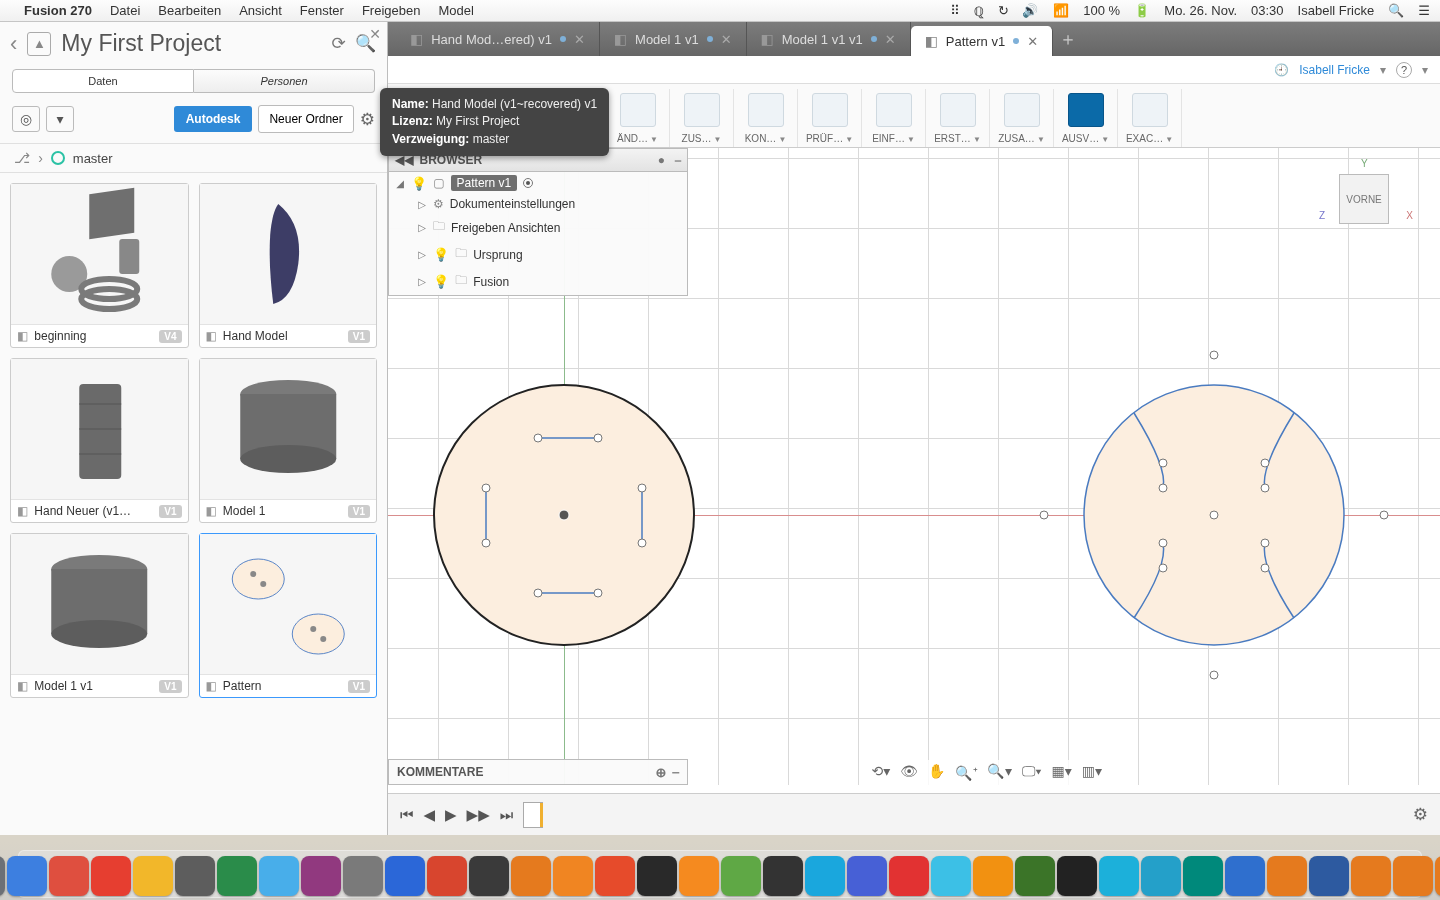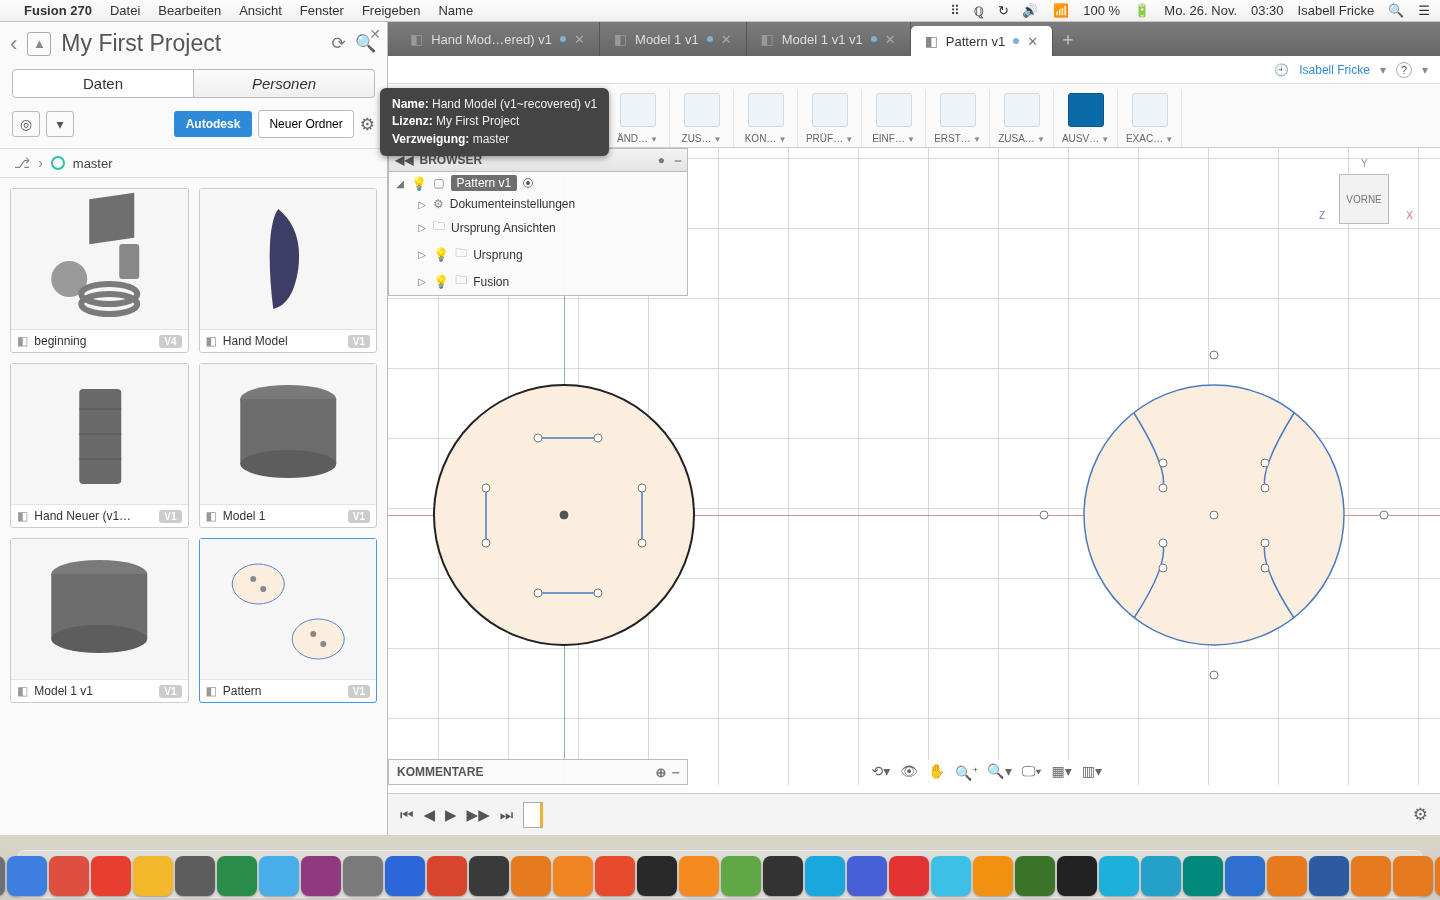--- a/index.html
+++ b/index.html
@@ -26,21 +26,21 @@
 
 .datapanel { width:388px; background:#fafafa; border-right:1px solid #bdbdbd; display:flex; flex-direction:column; position:relative; }
 .dp-close { position:absolute; top:4px; right:6px; color:#888; font-size:14px; }
 .dp-head { display:flex; align-items:center; padding:8px 10px; gap:10px; }
 .dp-head .back { font-size:22px; color:#888; }
 .dp-head .cube { width:24px; height:24px; border:1px solid #aaa; border-radius:3px; display:flex; align-items:center; justify-content:center; color:#888; }
 .dp-title { font-size:23px; color:#555; flex:1; white-space:nowrap; }
 .dp-head .ic { font-size:17px; color:#777; }
 
 .dp-tabs { display:flex; margin:4px 12px 8px; }
-.dp-tab { flex:1; text-align:center; padding:5px 0; border:1px solid #bbb; background:linear-gradient(#fcfcfc,#eee); font-size:15px; }
+.dp-tab { flex:1; text-align:center; padding:5px 0; border:1px solid #bbb; background:linear-gradient(#fcfcfc,#eee); font-size:11px; }
 .dp-tab:first-child{border-radius:4px 0 0 4px;}
 .dp-tab:last-child{border-left:none;border-radius:0 4px 4px 0;font-style:italic;}
 .dp-tab.active{background:#fff;}
 
 .dp-row { display:flex; align-items:center; gap:6px; padding:4px 12px 10px; }
 .dp-select { width:28px; height:26px; border:1px solid #bbb; border-radius:3px; display:flex; align-items:center; justify-content:center; background:#fafafa; font-size:14px; color:#555; }
 .btn-blue { background:#2f8ad8; color:#fff; border:none; padding:6px 12px; border-radius:3px; font-size:12px; font-weight:600; }
 .btn-gray { background:#fff; border:1px solid #bbb; padding:6px 10px; border-radius:3px; font-size:12px; }
 .gear { margin-left:auto; font-size:17px; color:#666; }
 
@@ -143,21 +143,21 @@
 <body>
 
 <div class="menubar">
   <span class="apple"></span>
   <span class="mi bold">Fusion 270</span>
   <span class="mi">Datei</span>
   <span class="mi">Bearbeiten</span>
   <span class="mi">Ansicht</span>
   <span class="mi">Fenster</span>
   <span class="mi">Freigeben</span>
-  <span class="mi">Name</span>
+  <span class="mi">Model</span>
   <div class="menubar-right">
     <span>⠿</span>
     <span>ℚ</span>
     <span>↻</span>
     <span>🔊</span>
     <span>📶</span>
     <span>100 %</span>
     <span>🔋</span>
     <span>Mo. 26. Nov.</span>
     <span>03:30</span>
@@ -444,21 +444,21 @@
           <div class="brow">
               <span class="indent" style="width:16px"></span>
               <span class="tri">▷</span>
               <span class="fold">⚙</span>
               <span class="lab2">Dokumenteinstellungen</span>
             </div>
           <div class="brow">
               <span class="indent" style="width:16px"></span>
               <span class="tri">▷</span>
               <span class="fold">🗀</span>
-              <span class="lab2">Ursprung Ansichten</span>
+              <span class="lab2">Freigeben Ansichten</span>
             </div>
           <div class="brow">
               <span class="indent" style="width:16px"></span>
               <span class="tri">▷</span>
               <span class="bulb">💡</span>
               <span class="fold">🗀</span>
               <span class="lab2">Ursprung</span>
             </div>
           <div class="brow">
               <span class="indent" style="width:16px"></span>

